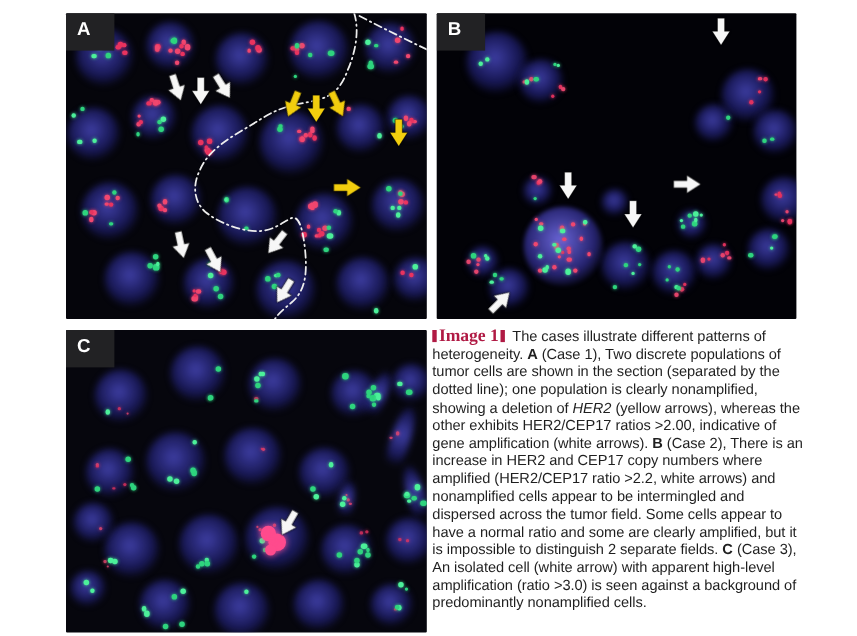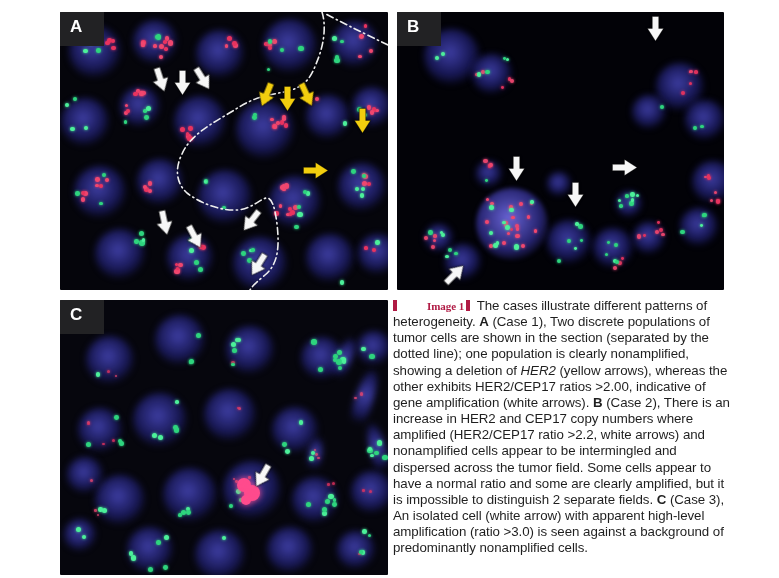--- a/index.html
+++ b/index.html
@@ -26,21 +26,21 @@
   .dot{position:absolute;border-radius:50%;z-index:2;}
   .dline{position:absolute;left:0;top:0;z-index:3;}
   .arrow{position:absolute;width:17px;height:25px;z-index:5;filter:drop-shadow(0 0 1px rgba(0,0,0,.85));}
   .ampblob{position:absolute;border-radius:50%;z-index:4;filter:blur(.5px);}
   .caption{
     position:absolute;left:393px;top:298px;width:341px;z-index:2;
     font-size:13.3px;line-height:16.15px;color:#1f1f1f;letter-spacing:-0.05px;
   }
   .cap-bar{display:inline-block;width:4px;height:11px;vertical-align:-1px;}
   .cap-bar.l{margin-right:2px;} .cap-bar.r{margin-left:2px;margin-right:3px;}
-  .cap-label{font-family:"Liberation Serif", serif;font-weight:bold;font-size:11px;margin-left:28px;}
+  .cap-label{font-family:"Liberation Serif", serif;font-weight:bold;font-size:16px;}
   .seg-b{font-weight:bold;}
   .seg-i{font-style:italic;}
 </style>
 </head>
 <body>
 
 <div style="position:absolute;inset:0;">
 
   <section class="panel" style="left: 60px; top: 12px; width: 328px; height: 278px; background: rgb(5, 5, 11);">
     <div class="panel-label">A</div>

